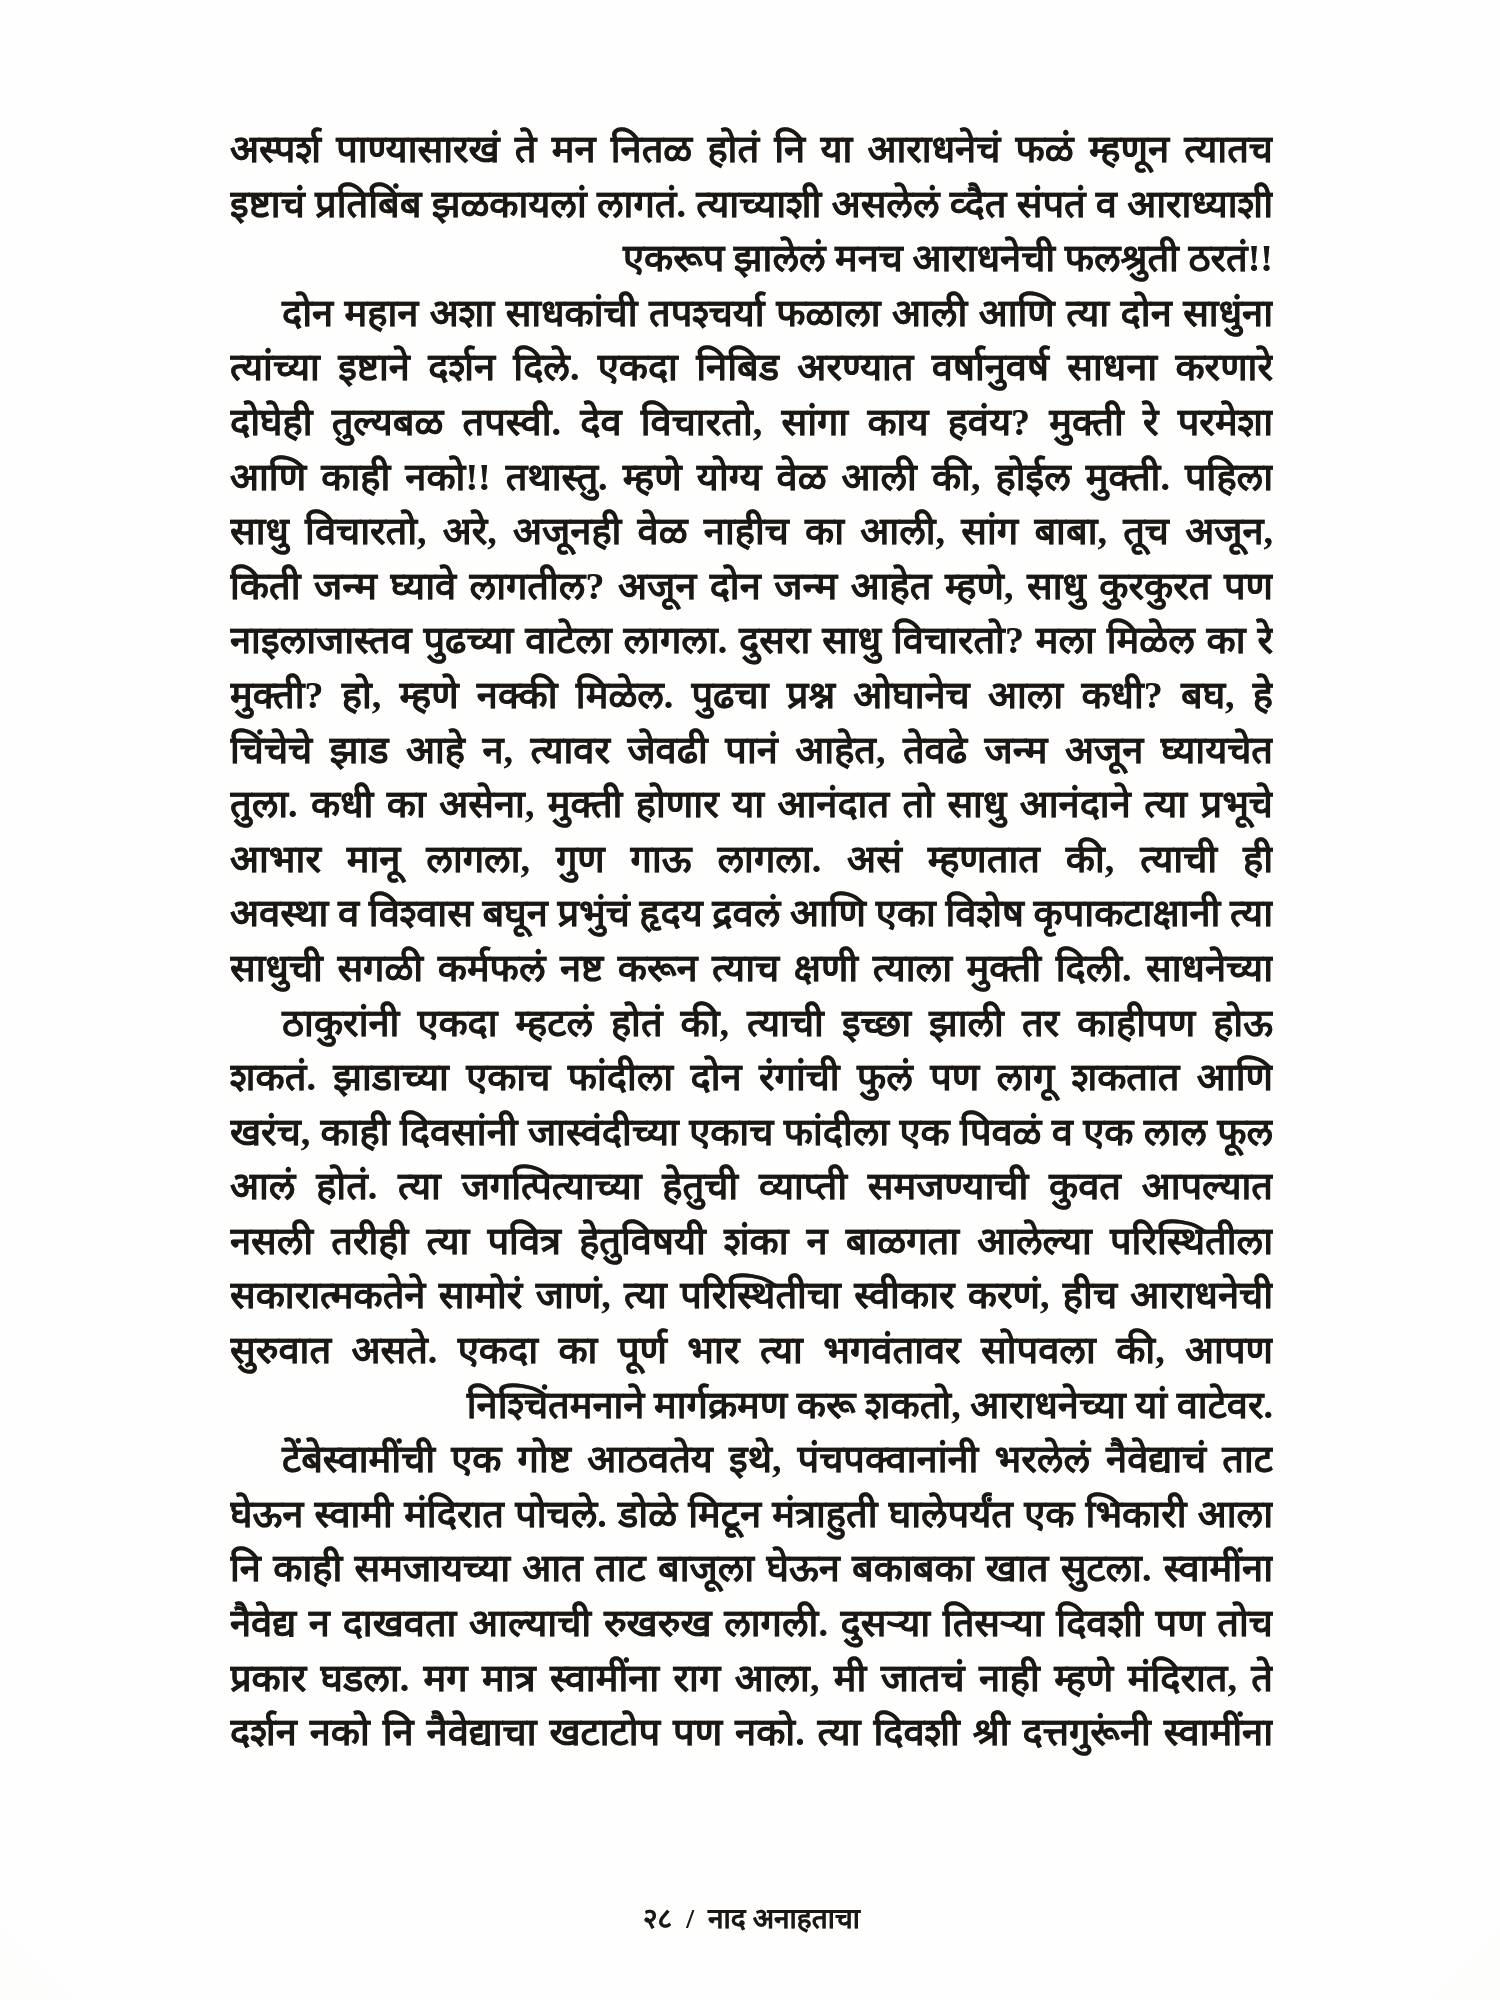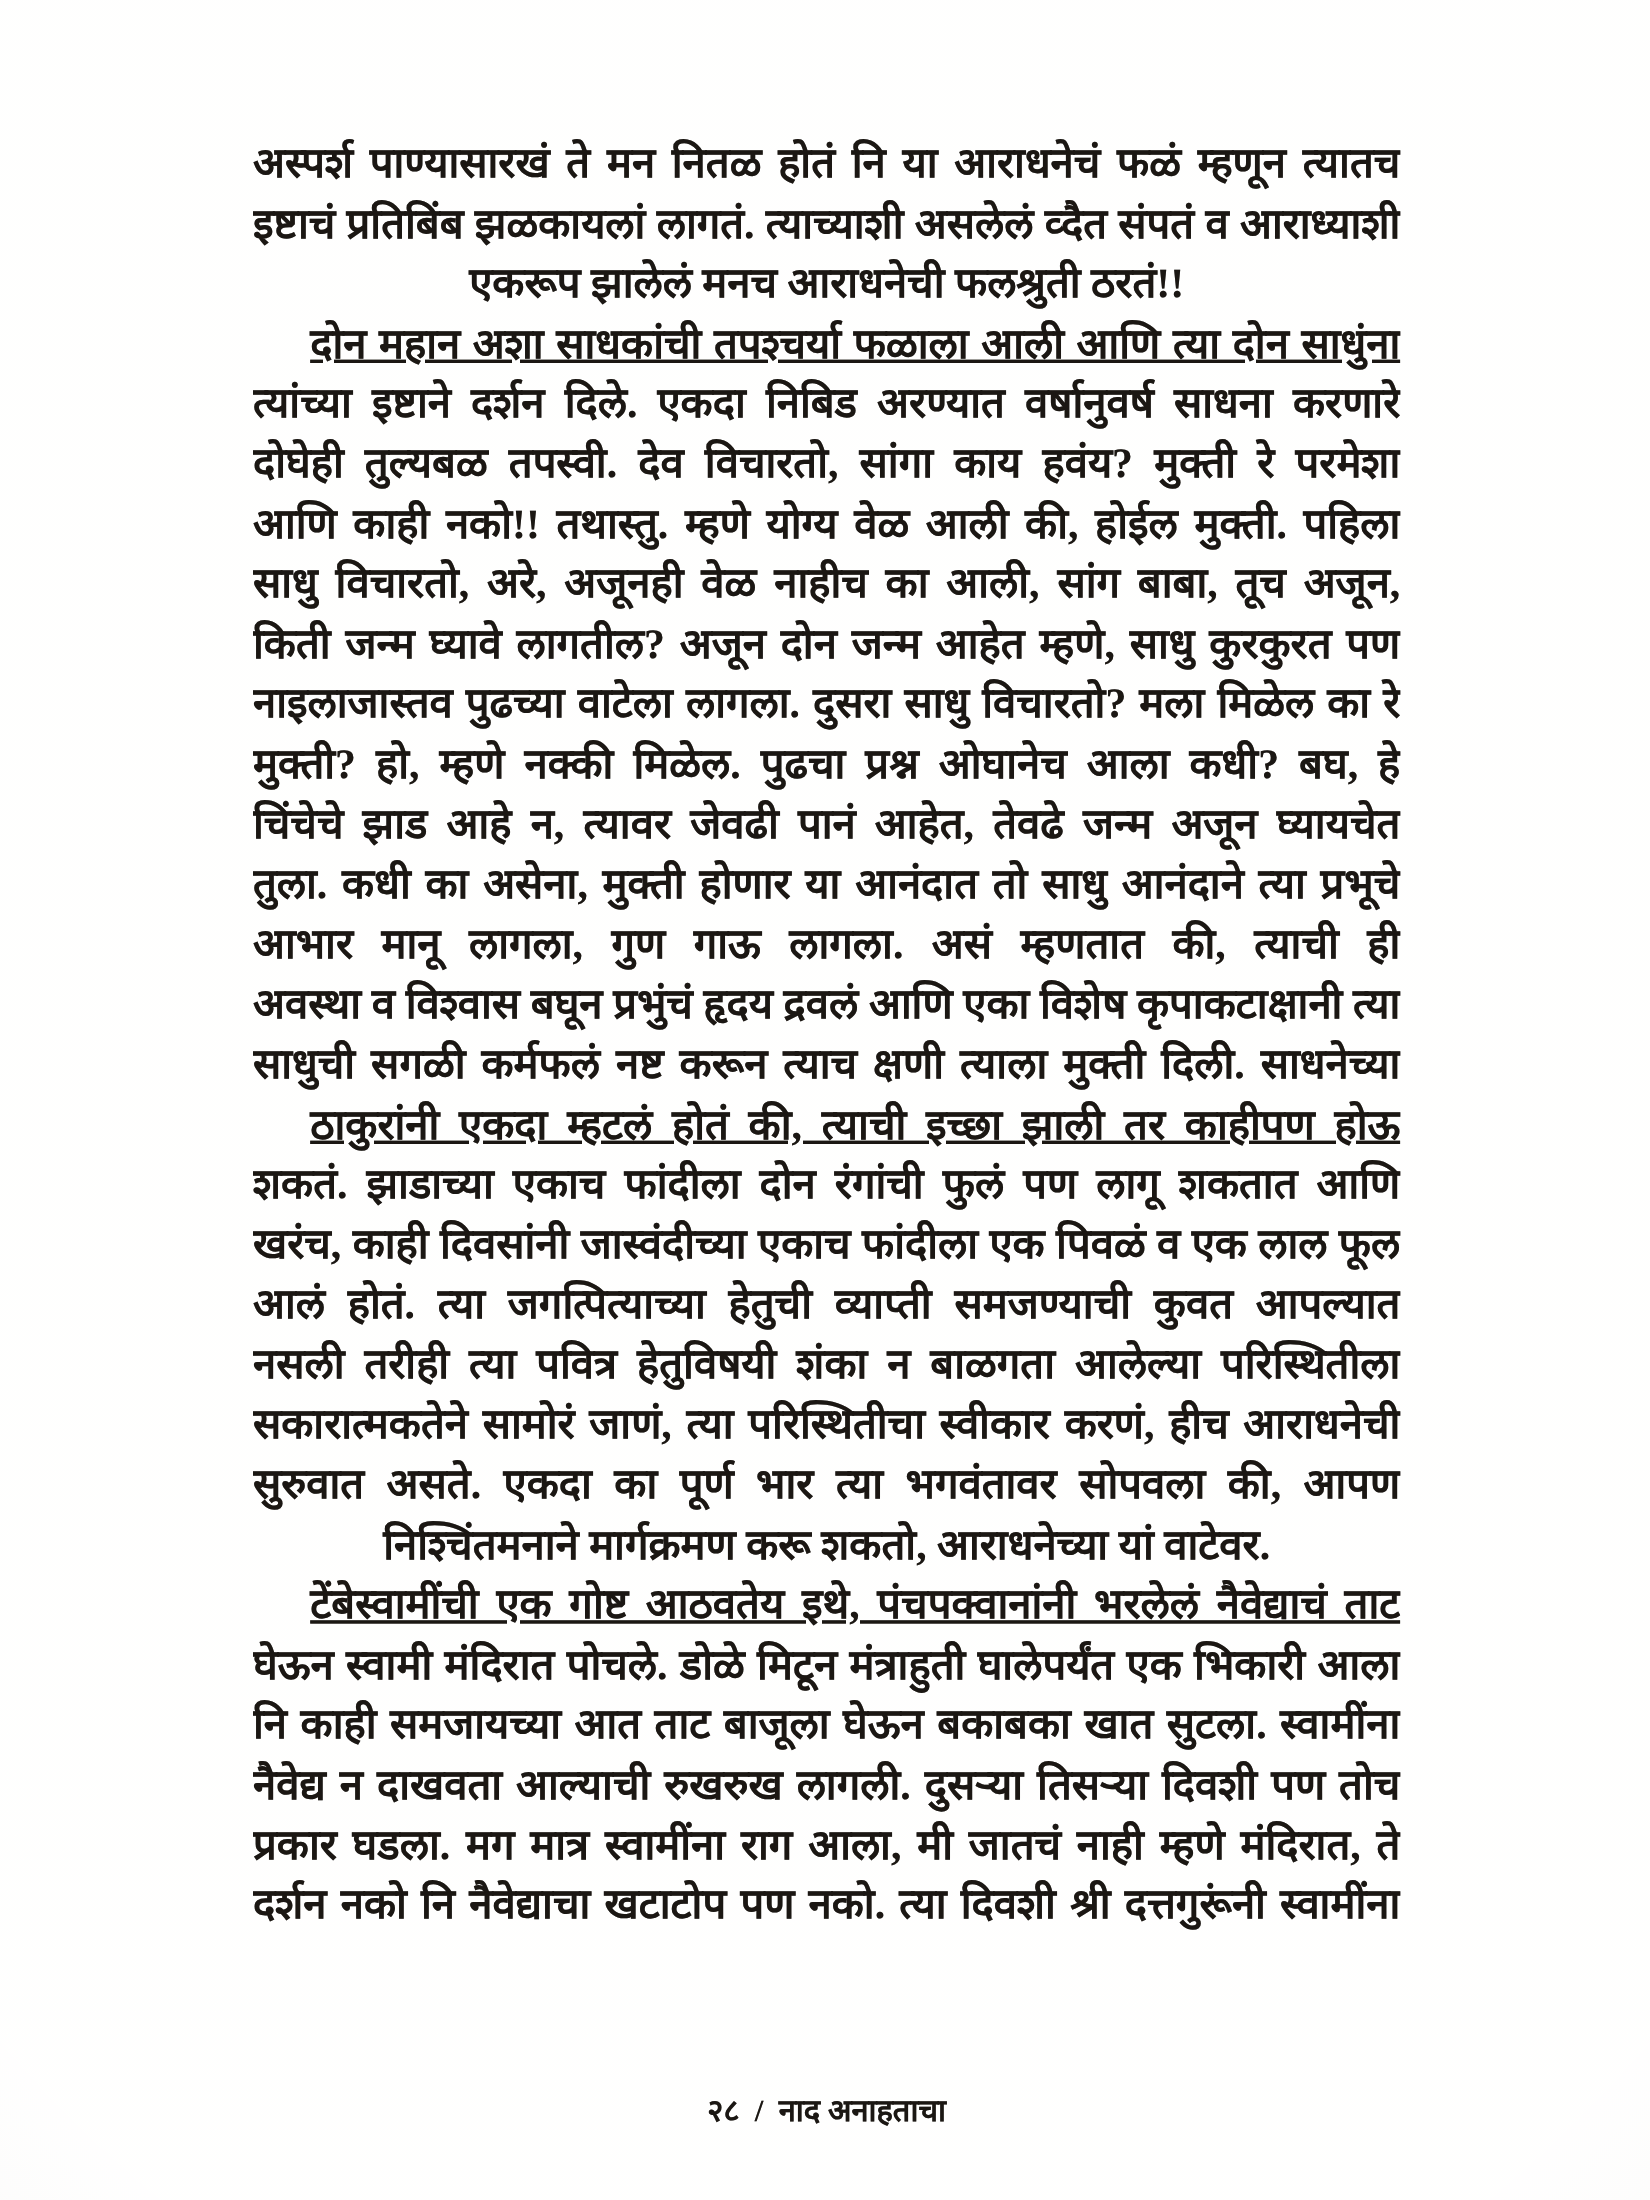--- a/index.html
+++ b/index.html
@@ -22,31 +22,30 @@
     left: 230px;
     top: 122px;
     width: 1043px;
   }
   .line {
     font-size: 38px;
     line-height: 54.6px;
     height: 54.6px;
     overflow: hidden;
     font-weight: 600;
-    text-align: center;
+    text-align: right;
     text-shadow: 0 0 0.6px rgba(20,16,12,0.55);
     white-space: normal;
   }
   .line.just {
     text-align: justify;
     text-align-last: justify;
   }
   .line.indent {
     text-indent: 52px;
-    text-decoration: underline;
   }
   .footer {
     position: absolute;
     left: 230px;
     top: 1898px;
     width: 1043px;
     text-align: center;
     font-size: 28px;
     font-weight: 600;
     text-shadow: 0 0 0.6px rgba(20,16,12,0.55);

